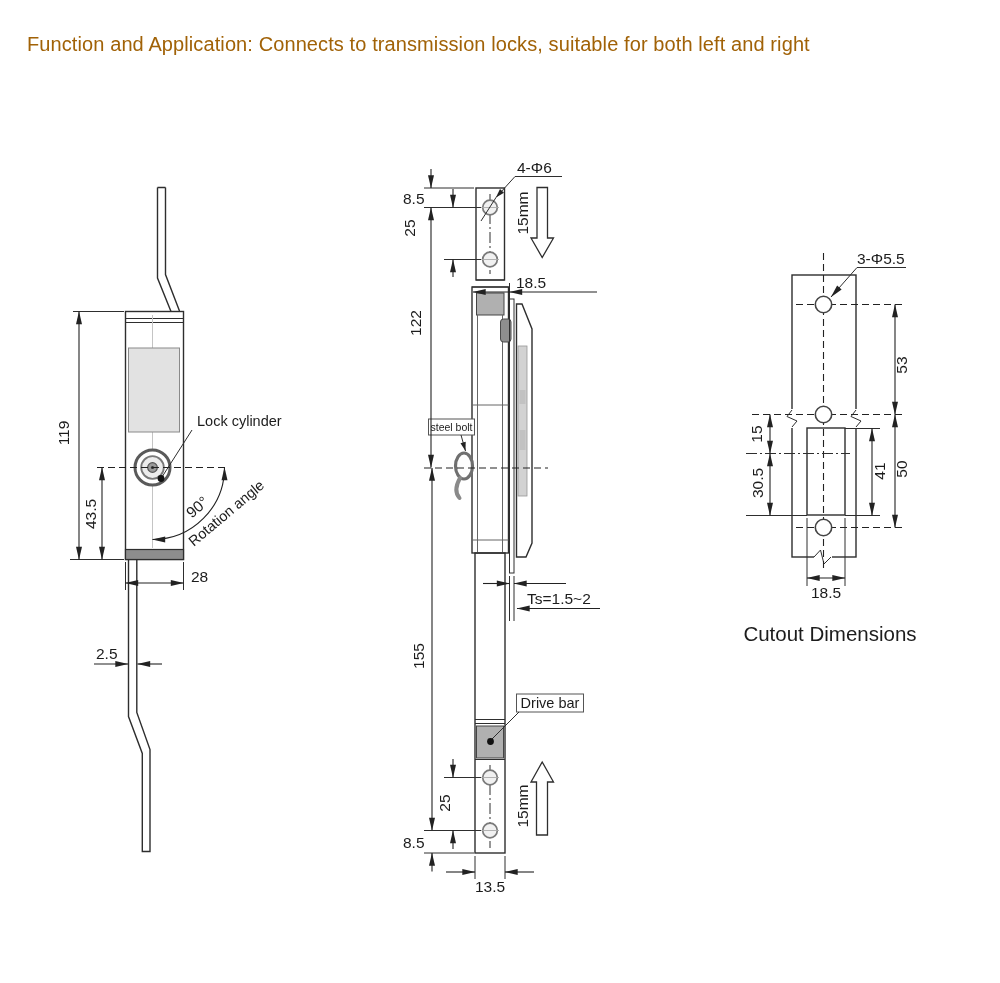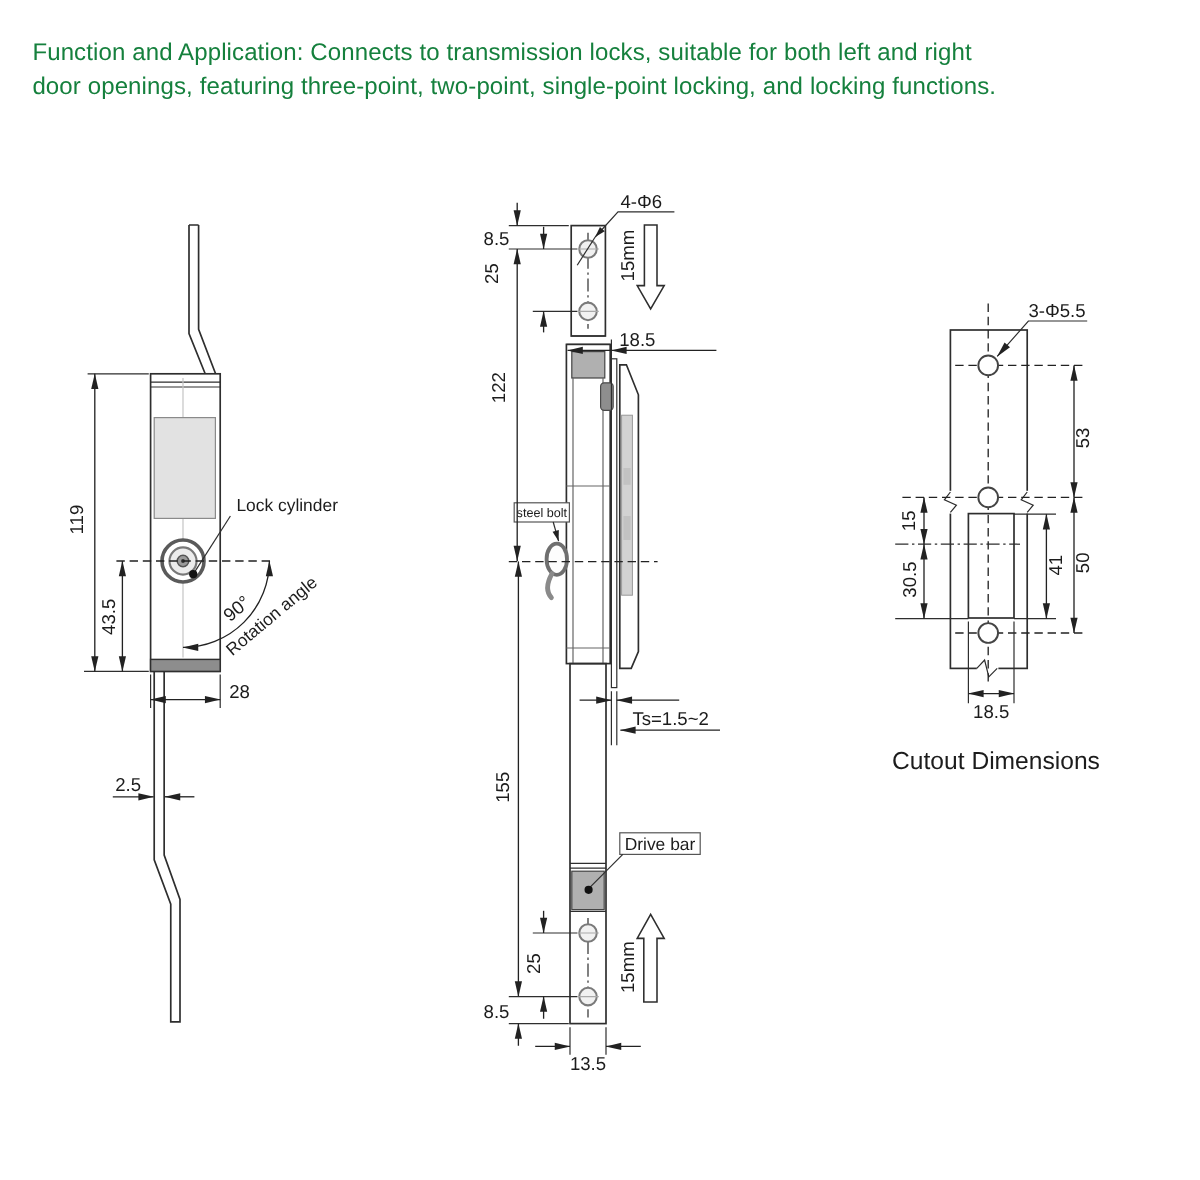--- a/index.html
+++ b/index.html
@@ -1,18 +1,18 @@
 <!DOCTYPE html>
 <html><head>
 <meta charset="utf-8">
 <style>
   html,body{margin:0;padding:0;background:#fff;}
   #stage{position:relative;width:1000px;height:983px;background:#fff;overflow:hidden;
          font-family:"Liberation Sans", sans-serif;}
-  #title-block{position:absolute;left:27px;top:31px;width:930px;color:#15803d;
+  #title-block{position:absolute;left:27px;top:31px;width:930px;color:#a16207;
                font-size:20px;line-height:27.5px;letter-spacing:0.1px;}
   svg{position:absolute;left:0;top:0;}
   .ln{stroke:#2e2e2e;stroke-width:1.4;fill:none;}
   .thin{stroke:#2e2e2e;stroke-width:1;fill:none;}
   .dim{stroke:#222;stroke-width:1.1;fill:none;}
   .lite{stroke:#aaa;stroke-width:0.9;fill:none;}
   .cline{stroke:#222;stroke-width:1.1;fill:none;stroke-dasharray:7 4;}
   .cdot{stroke:#2e2e2e;stroke-width:1;fill:none;stroke-dasharray:11 3 2 3;}
   .white-cover{stroke:#fff;stroke-width:3;fill:none;}
   text{fill:#1c1c1c;stroke:none;}
@@ -21,21 +21,20 @@
   .small-text{font-size:10.5px;}
   .caption-text{font-size:20.5px;}
 </style>
 </head>
 <body>
 
 <div id="stage">
 
   <div id="title-block">
     <div>Function and Application: Connects to transmission locks, suitable for both left and right</div>
-    <div>door openings, featuring three-point, two-point, single-point locking, and locking functions.</div>
   </div>
 
   <svg width="1000" height="983" viewBox="0 0 1000 983">
     <defs>
       <marker id="arr" viewBox="0 0 14 8" refX="13.2" refY="4" markerWidth="14" markerHeight="8" orient="auto-start-reverse" markerUnits="userSpaceOnUse">
         <path d="M0.5,1 L13.5,4 L0.5,7 Z" fill="#222"></path>
       </marker>
       <marker id="arrS" viewBox="0 0 10 7" refX="9.4" refY="3.5" markerWidth="10" markerHeight="7" orient="auto-start-reverse" markerUnits="userSpaceOnUse">
         <path d="M0.5,0.8 L9.5,3.5 L0.5,6.2 Z" fill="#222"></path>
       </marker>

